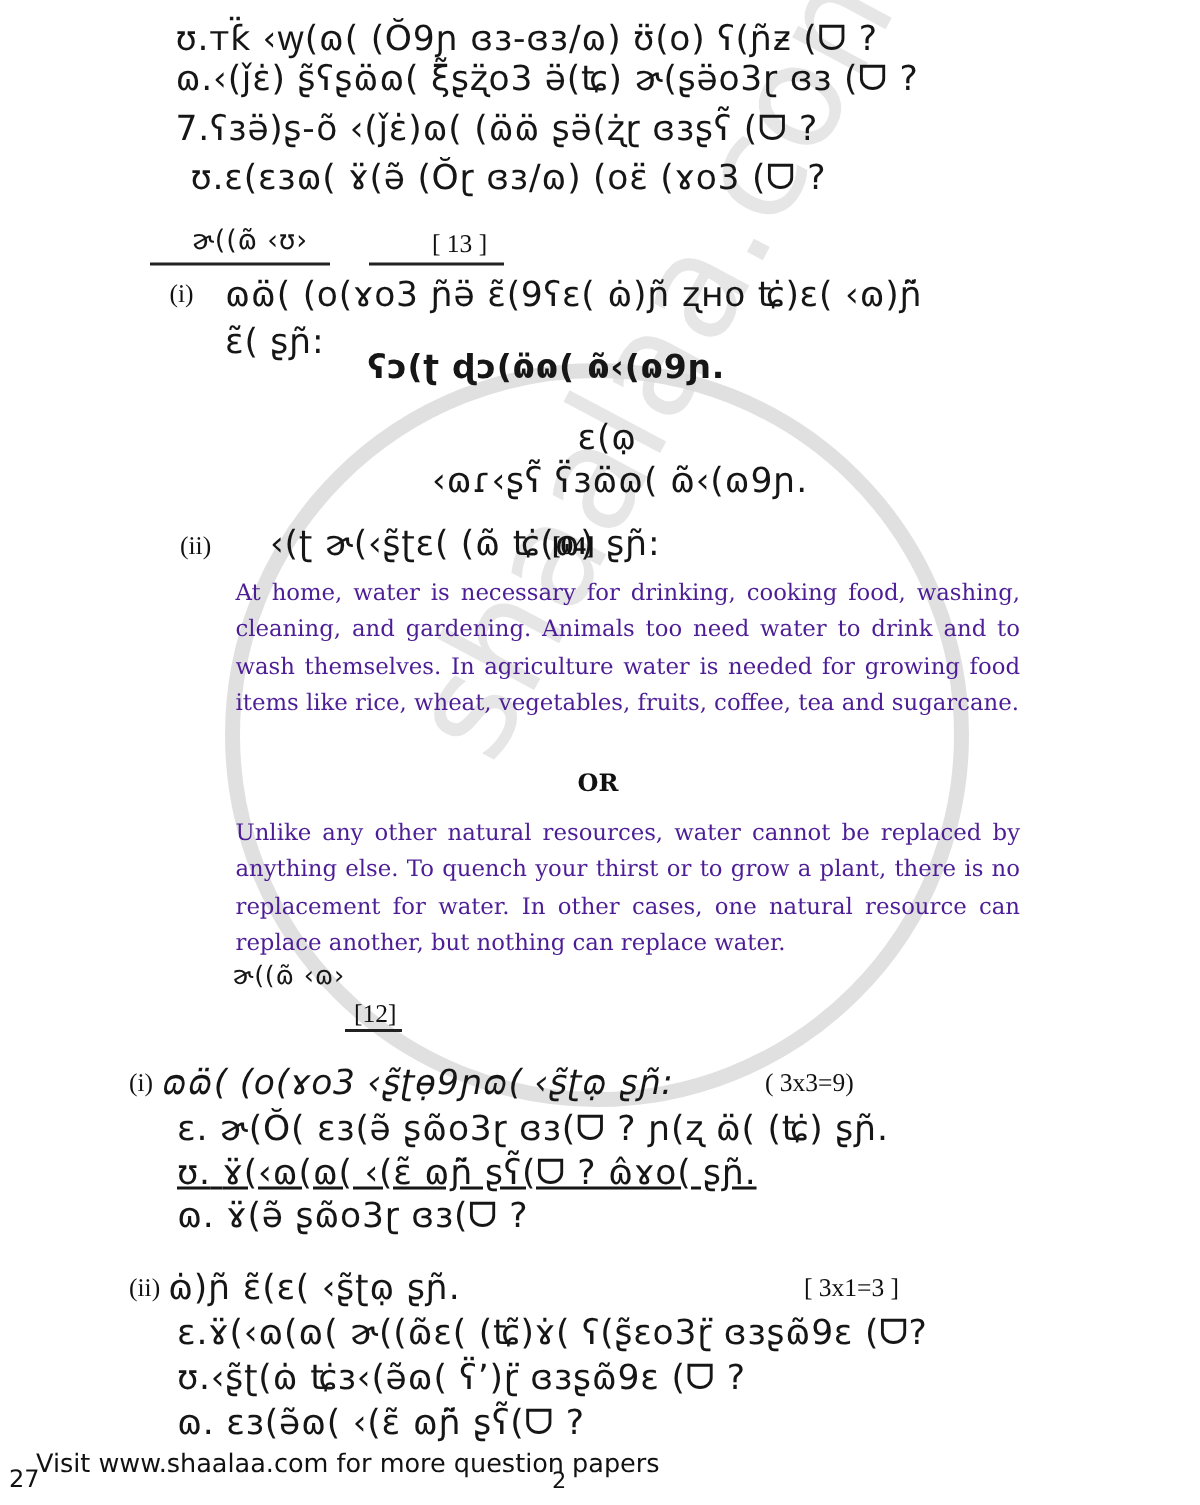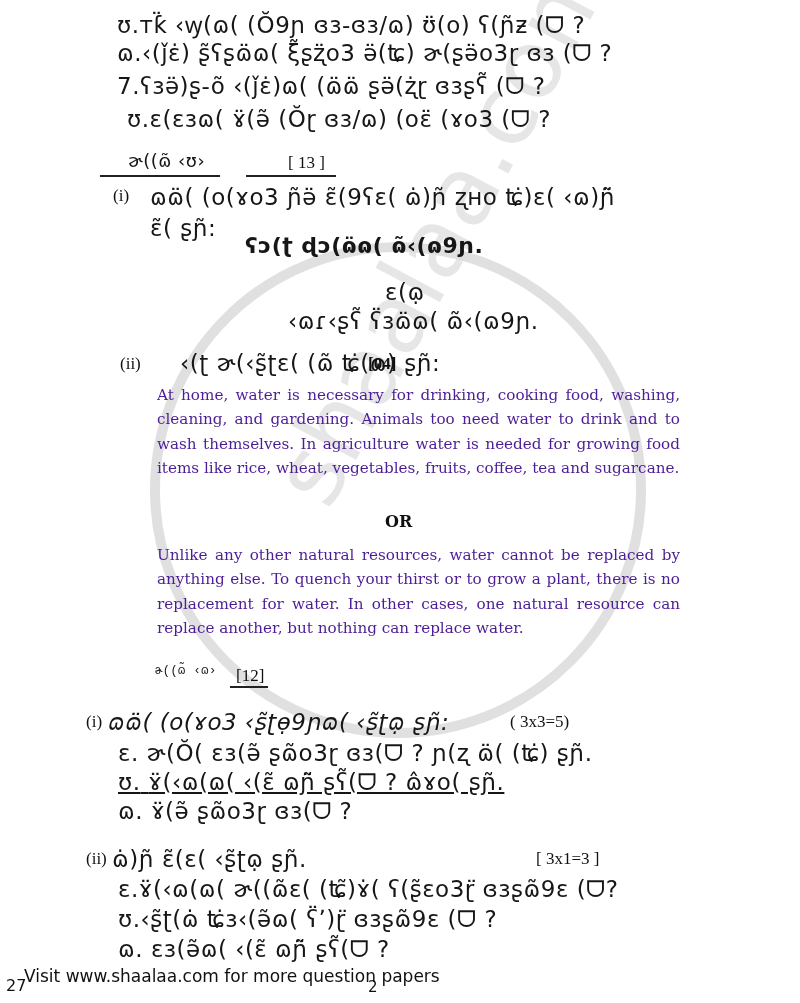--- a/index.html
+++ b/index.html
@@ -67,27 +67,27 @@
 <div class="abs script" style="left:288px; top:308px;">‹ɷɾ‹ʂʕ̃ ʕ̈ɜɷ̈ɷ( ɷ̃‹(ɷ9ɲ.</div>
 
 <div class="abs roman" style="left:120px; top:354px;">(ii)</div>
 <div class="abs script" style="left:180px; top:350px;">‹(ʈ ɚ(‹ʂ̃ʈɛ( (ɷ̃ ʨ̇(ɷ) ʂɲ̃:</div>
 <div class="abs roman" style="left:368px; top:354px; font-weight:bold;">[04]</div>
 
 <div class="para" style="top:383px;">At home, water is necessary for drinking, cooking food, washing, cleaning, and gardening. Animals too need water to drink and to wash themselves. In agriculture water is needed for growing food items like rice, wheat, vegetables, fruits, coffee, tea and sugarcane.</div>
 <div class="abs or" style="left:385px; top:512px;">OR</div>
 <div class="para" style="top:543px;">Unlike any other natural resources, water cannot be replaced by anything else. To quench your thirst or to grow a plant, there is no replacement for water. In other cases, one natural resource can replace another, but nothing can replace water.</div>
 
-<div class="abs script" style="left:155px; top:664px; font-size:12px;font-family:Liberation Mono, monospace;">ɚ((ɷ̃ ‹ɷ›</div>
+<div class="abs script" style="left:155px; top:641px; font-size:17px;">ɚ((ɷ̃ ‹ɷ›</div>
 <div class="abs roman" style="left:236px; top:666px;">[12]</div>
 <div class="uline" style="left:230px; top:686px; width:38px;"></div>
 
 <div class="abs roman" style="left:86px; top:712px;">(i)</div>
 <div class="abs script" style="left:108px; top:709px;font-style:italic;">ɷɷ̈( (o(ɤo3 ‹ʂ̃ʈɵ̣9ɲɷ( ‹ʂ̃ʈɷ̣ ʂɲ̃:</div>
-<div class="abs roman" style="left:510px; top:712px;">( 3x3=5)</div>
+<div class="abs roman" style="left:510px; top:712px;">( 3x3=9)</div>
 
 <div class="abs script" style="left:118px; top:740px;">
   <span>ɛ.</span> <span>ɚ(Ŏ( ɛɜ(ə̃ ʂɷ̃o3ɽ ɞɜ(ᗜ ? ɲ(ʐ ɷ̈( (ʨ̇) ʂɲ̃.</span>
 </div>
 <div class="abs script" style="left:118px; top:769px;text-decoration:underline;">
   <span>ʊ.</span> <span>ɤ̈(‹ɷ(ɷ( ‹(ɛ̃ ɷɲ̃̈ ʂʕ̃(ᗜ ? ɷ̂ɤo( ʂɲ̃.</span>
 </div>
 <div class="abs script" style="left:118px; top:798px;">
   <span>ɷ.</span> <span>ɤ̈(ə̃ ʂɷ̃o3ɽ ɞɜ(ᗜ ?</span>
 </div>

